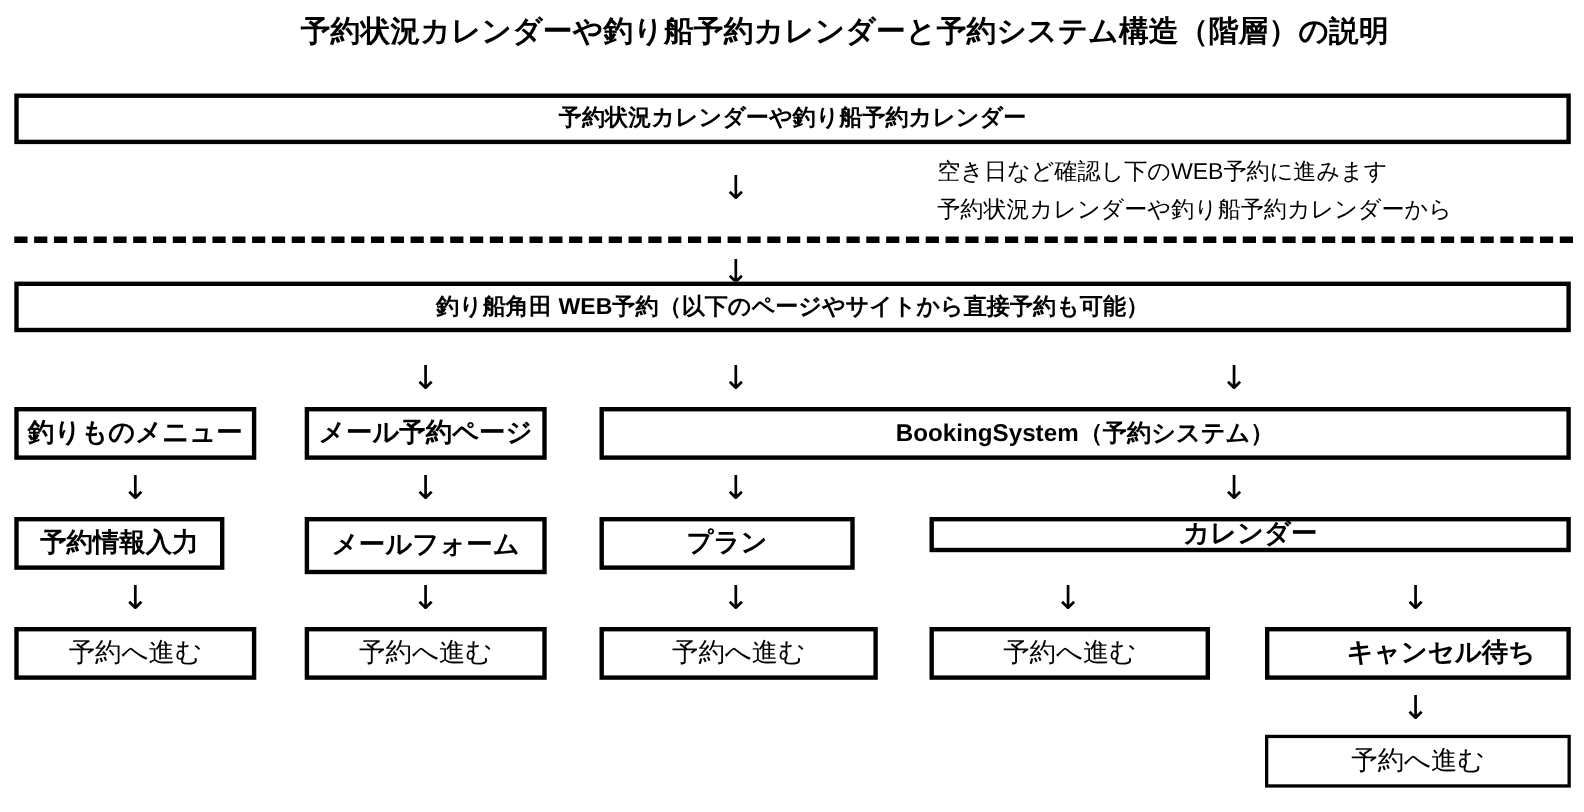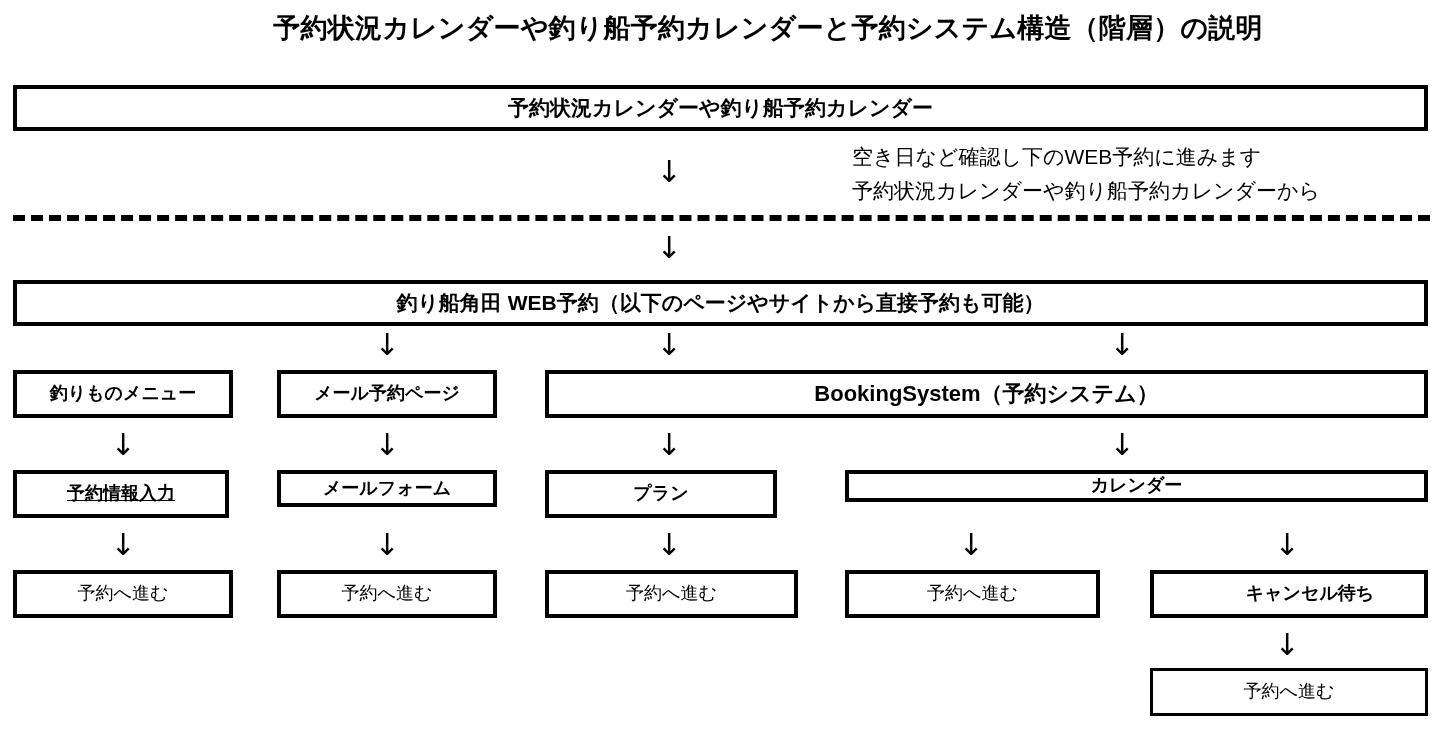--- a/index.html
+++ b/index.html
@@ -38,21 +38,21 @@
   
   .node {
     position: absolute;
     box-sizing: border-box;
     border: 4px solid #000000;
     background: #ffffff;
     display: flex;
     align-items: center;
     justify-content: center;
     text-align: center;
-    font-size: 18px;
+    font-size: 24px;
     line-height: 1.1;
     white-space: nowrap;
   }
   .node.bold   { font-weight: bold; }
   .node.normal { font-weight: normal; font-family: Liberation Serif, serif; }
   .node.thin   { border-width: 3px; }
 
   
   .arrow {
     position: absolute;
@@ -82,53 +82,53 @@
     text-align: left;
   }
 </style>
 </head>
 <body>
 
 <div id="stage">
 
   <div class="diagram-title">予約状況カレンダーや釣り船予約カレンダーと予約システム構造（階層）の説明</div>
 
-  <div class="node bold" style="left:13px; top:85px; width:1415px; height:46px; font-size:21px;">予約状況カレンダーや釣り船予約カレンダー</div>
+  <div class="node bold" style="left:13px; top:85px; width:1415px; height:46px; font-size:21px;font-family:Liberation Serif, serif;">予約状況カレンダーや釣り船予約カレンダー</div>
 
   <div class="arrow" style="left:654px; top:157px;">↓</div>
 
   <div class="note" style="left:852px; top:140px;">
     <div>空き日など確認し下のWEB予約に進みます</div>
     <div>予約状況カレンダーや釣り船予約カレンダーから</div>
   </div>
 
   <div class="dashed-rule" style="left:13px; top:215px; width:1417px;"></div>
 
   <div class="arrow" style="left:654px; top:233px;">↓</div>
 
-  <div class="node bold" style="left:13px; top:280px; width:1415px; height:46px; font-size:21px;">釣り船角田 WEB予約（以下のページやサイトから直接予約も可能）</div>
+  <div class="node bold" style="left:13px; top:256px; width:1415px; height:46px; font-size:21px;">釣り船角田 WEB予約（以下のページやサイトから直接予約も可能）</div>
 
   <div class="arrow" style="left:372px; top:330px;">↓</div>
   <div class="arrow" style="left:654px; top:330px;">↓</div>
   <div class="arrow" style="left:1107px; top:330px;">↓</div>
 
   <div class="node bold" style="left:13px; top:370px; width:220px; height:48px;">釣りものメニュー</div>
 
   <div class="node bold" style="left:545px; top:370px; width:883px; height:48px; font-size:22px;">BookingSystem（予約システム）</div>
 
   <div class="node bold" style="left:277px; top:370px; width:220px; height:48px;">メール予約ページ</div>
 
   <div class="arrow" style="left:108px; top:430px;">↓</div>
   <div class="arrow" style="left:372px; top:430px;">↓</div>
   <div class="arrow" style="left:654px; top:430px;">↓</div>
   <div class="arrow" style="left:1107px; top:430px;">↓</div>
 
-  <div class="node bold" style="left:13px; top:470px; width:216px; height:48px;text-decoration:underline;">予約情報入力</div>
+  <div class="node bold" style="left:13px; top:470px; width:191px; height:48px;">予約情報入力</div>
 
-  <div class="node bold" style="left:277px; top:470px; width:220px; height:37px;">メールフォーム</div>
+  <div class="node bold" style="left:277px; top:470px; width:220px; height:52px;">メールフォーム</div>
 
   <div class="node bold" style="left:545px; top:470px; width:232px; height:48px;">プラン</div>
 
   <div class="node bold" style="left:845px; top:470px; width:583px; height:32px;">カレンダー</div>
 
   <div class="arrow" style="left:108px; top:530px;">↓</div>
   <div class="arrow" style="left:372px; top:530px;">↓</div>
   <div class="arrow" style="left:654px; top:530px;">↓</div>
   <div class="arrow" style="left:956px; top:530px;">↓</div>
   <div class="arrow" style="left:1272px; top:530px;">↓</div>

